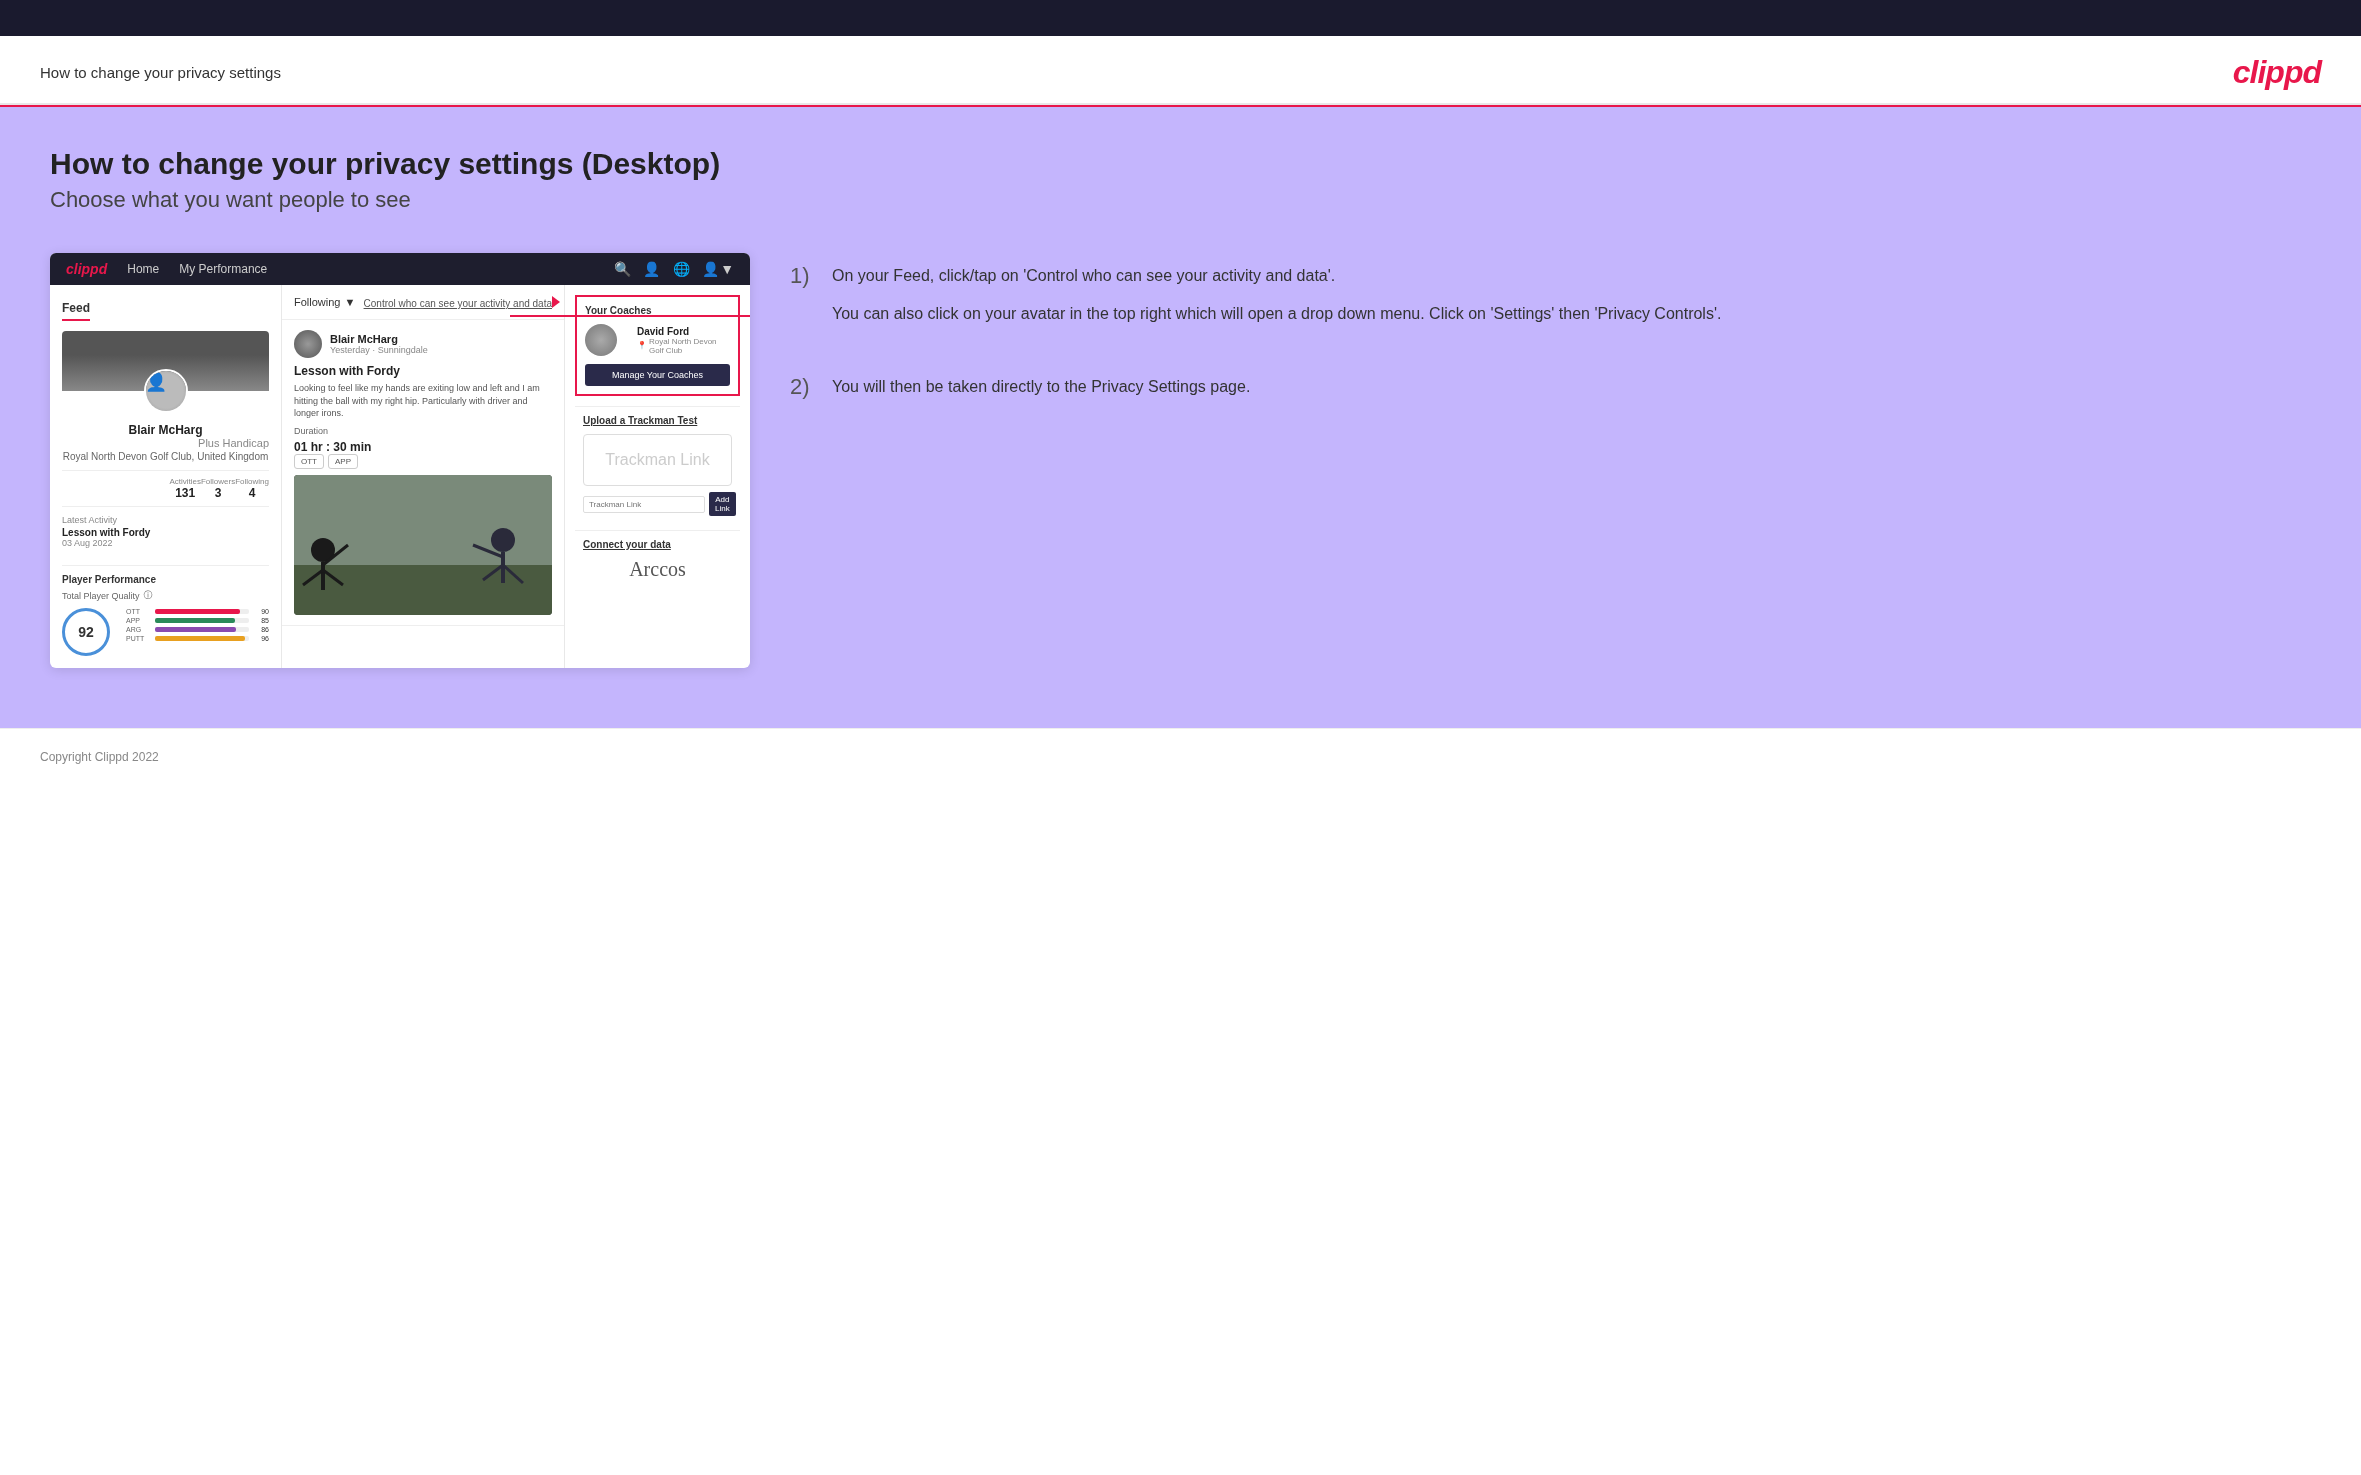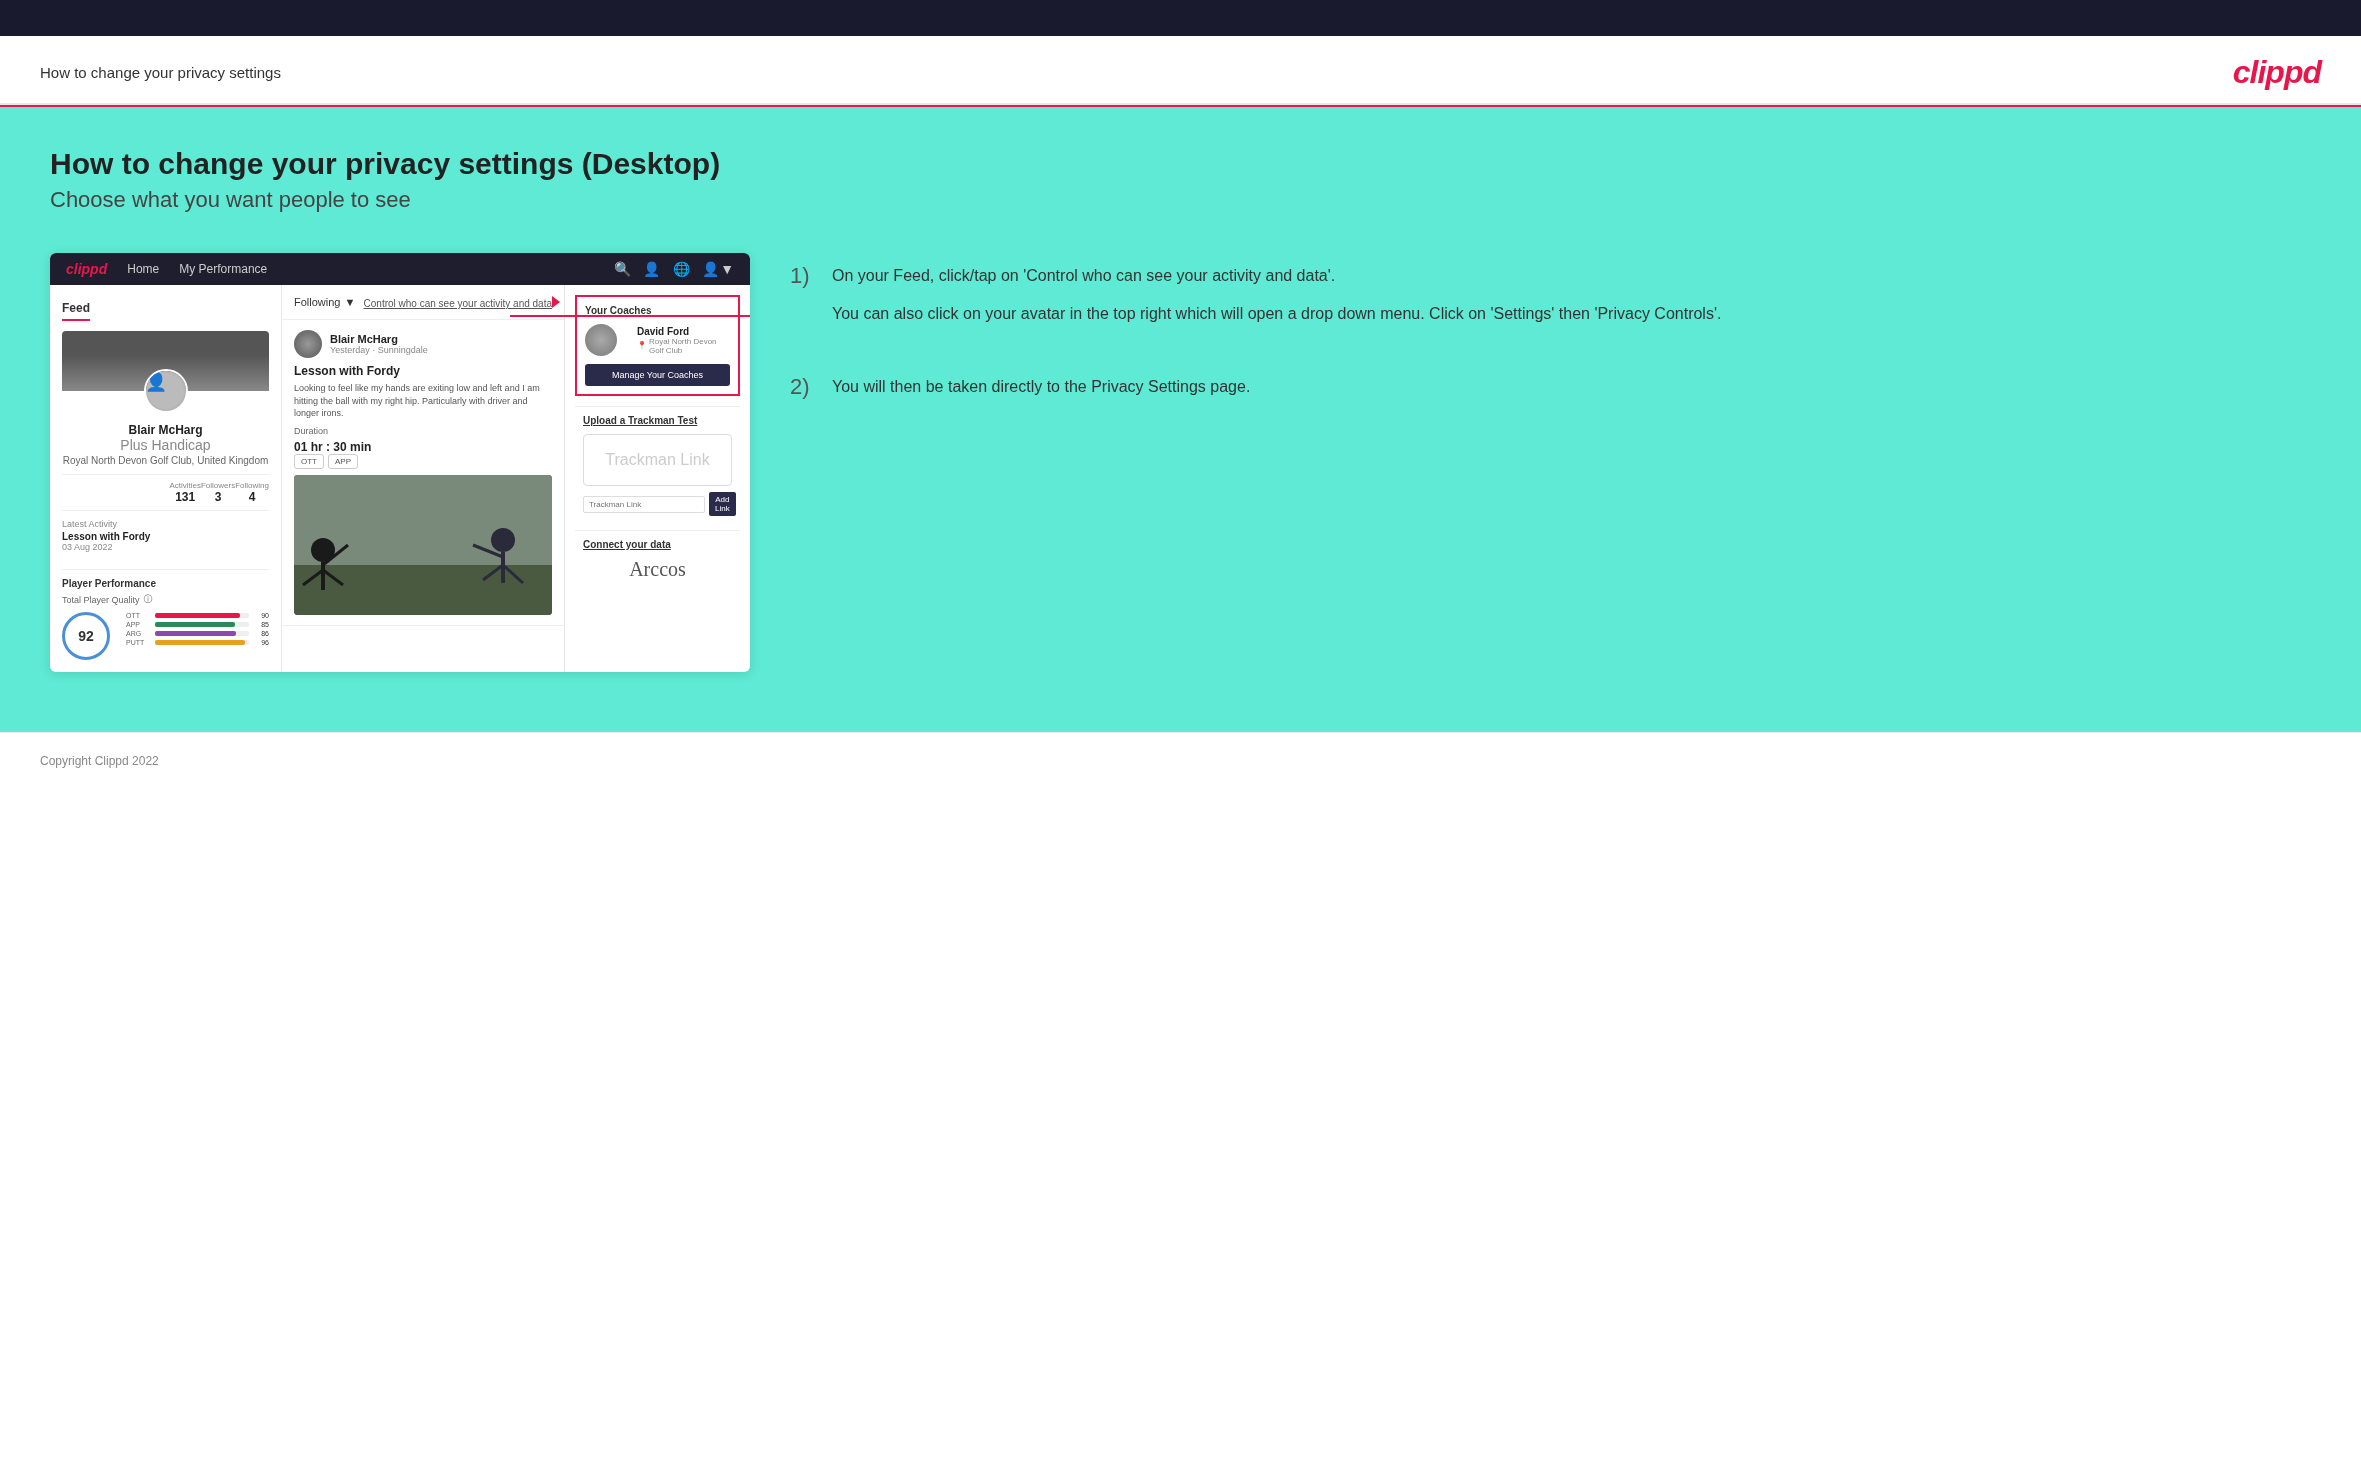--- a/index.html
+++ b/index.html
@@ -15,21 +15,21 @@
     .header {
       display: flex; align-items: center; justify-content: space-between;
       padding: 18px 40px 12px;
       border-bottom: 2px solid #e8e8e8;
     }
     .header-title { font-size: 15px; color: #333; }
     .logo { font-size: 32px; font-weight: bold; color: #e8174b; font-style: italic; letter-spacing: -1px; }
 
     
     .main-content {
-      background: #5eead4;
+      background: #c4b5fd;
       margin: 0;
       padding: 40px 50px 60px;
     }
 
     .page-title {
       font-size: 30px; font-weight: bold; color: #222; margin-bottom: 6px;
     }
     .page-subtitle {
       font-size: 22px; color: #444; margin-bottom: 40px;
     }
@@ -87,21 +87,21 @@
       border: 2px solid #fff;
       position: absolute; bottom: -22px; left: 50%; transform: translateX(-50%);
       overflow: hidden; display: flex; align-items: center; justify-content: center;
       font-size: 18px; color: #666;
     }
     .profile-avatar-inner {
       width: 100%; height: 100%; background: radial-gradient(circle, #bbb 60%, #999);
     }
 
     .profile-name { text-align: center; font-size: 12px; font-weight: bold; color: #222; }
-    .profile-tag { text-align: center; font-size: 14px; color: #888; margin-bottom: 2px; }
+    .profile-tag { text-align: right; font-size: 11px; color: #888; margin-bottom: 2px; }
     .profile-club { text-align: center; font-size: 10px; color: #666; margin-bottom: 8px; }
 
     .profile-stats { display: flex; justify-content: flex-end; border-top: 1px solid #eee; border-bottom: 1px solid #eee; padding: 6px 0; margin-bottom: 8px; }
     .stat-item { text-align: center; }
     .stat-label { font-size: 8px; color: #888; }
     .stat-value { font-size: 12px; font-weight: bold; color: #222; }
 
     .latest-activity { font-size: 9px; color: #888; margin-bottom: 2px; }
     .activity-name { font-size: 10px; font-weight: bold; color: #222; }
     .activity-date { font-size: 9px; color: #888; margin-bottom: 8px; }

